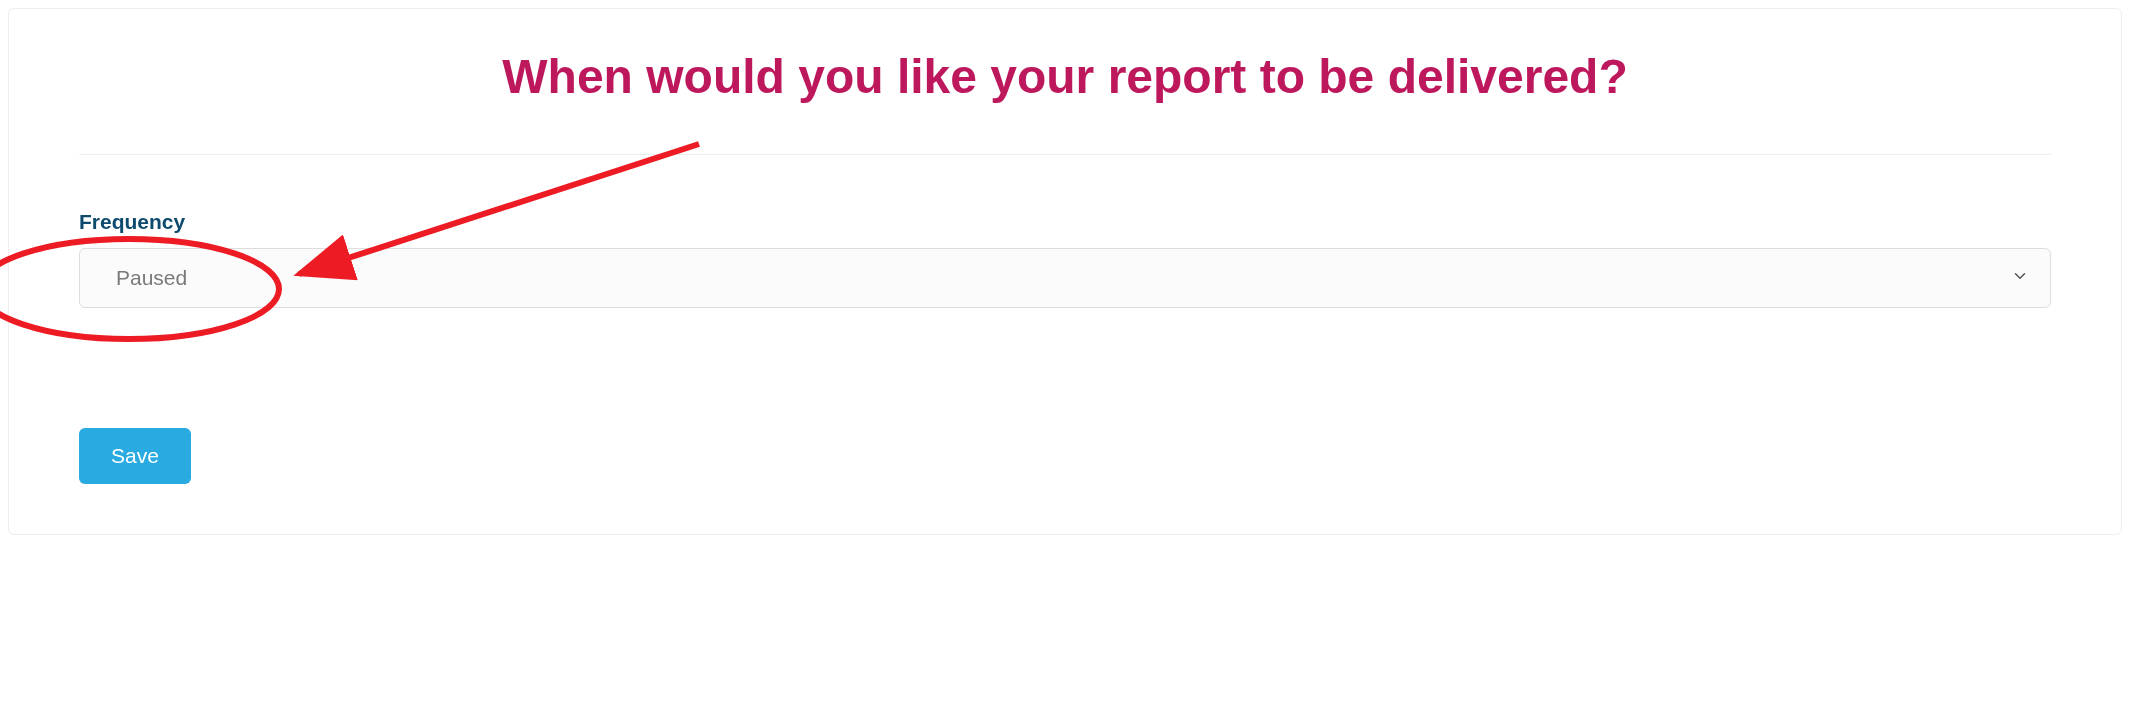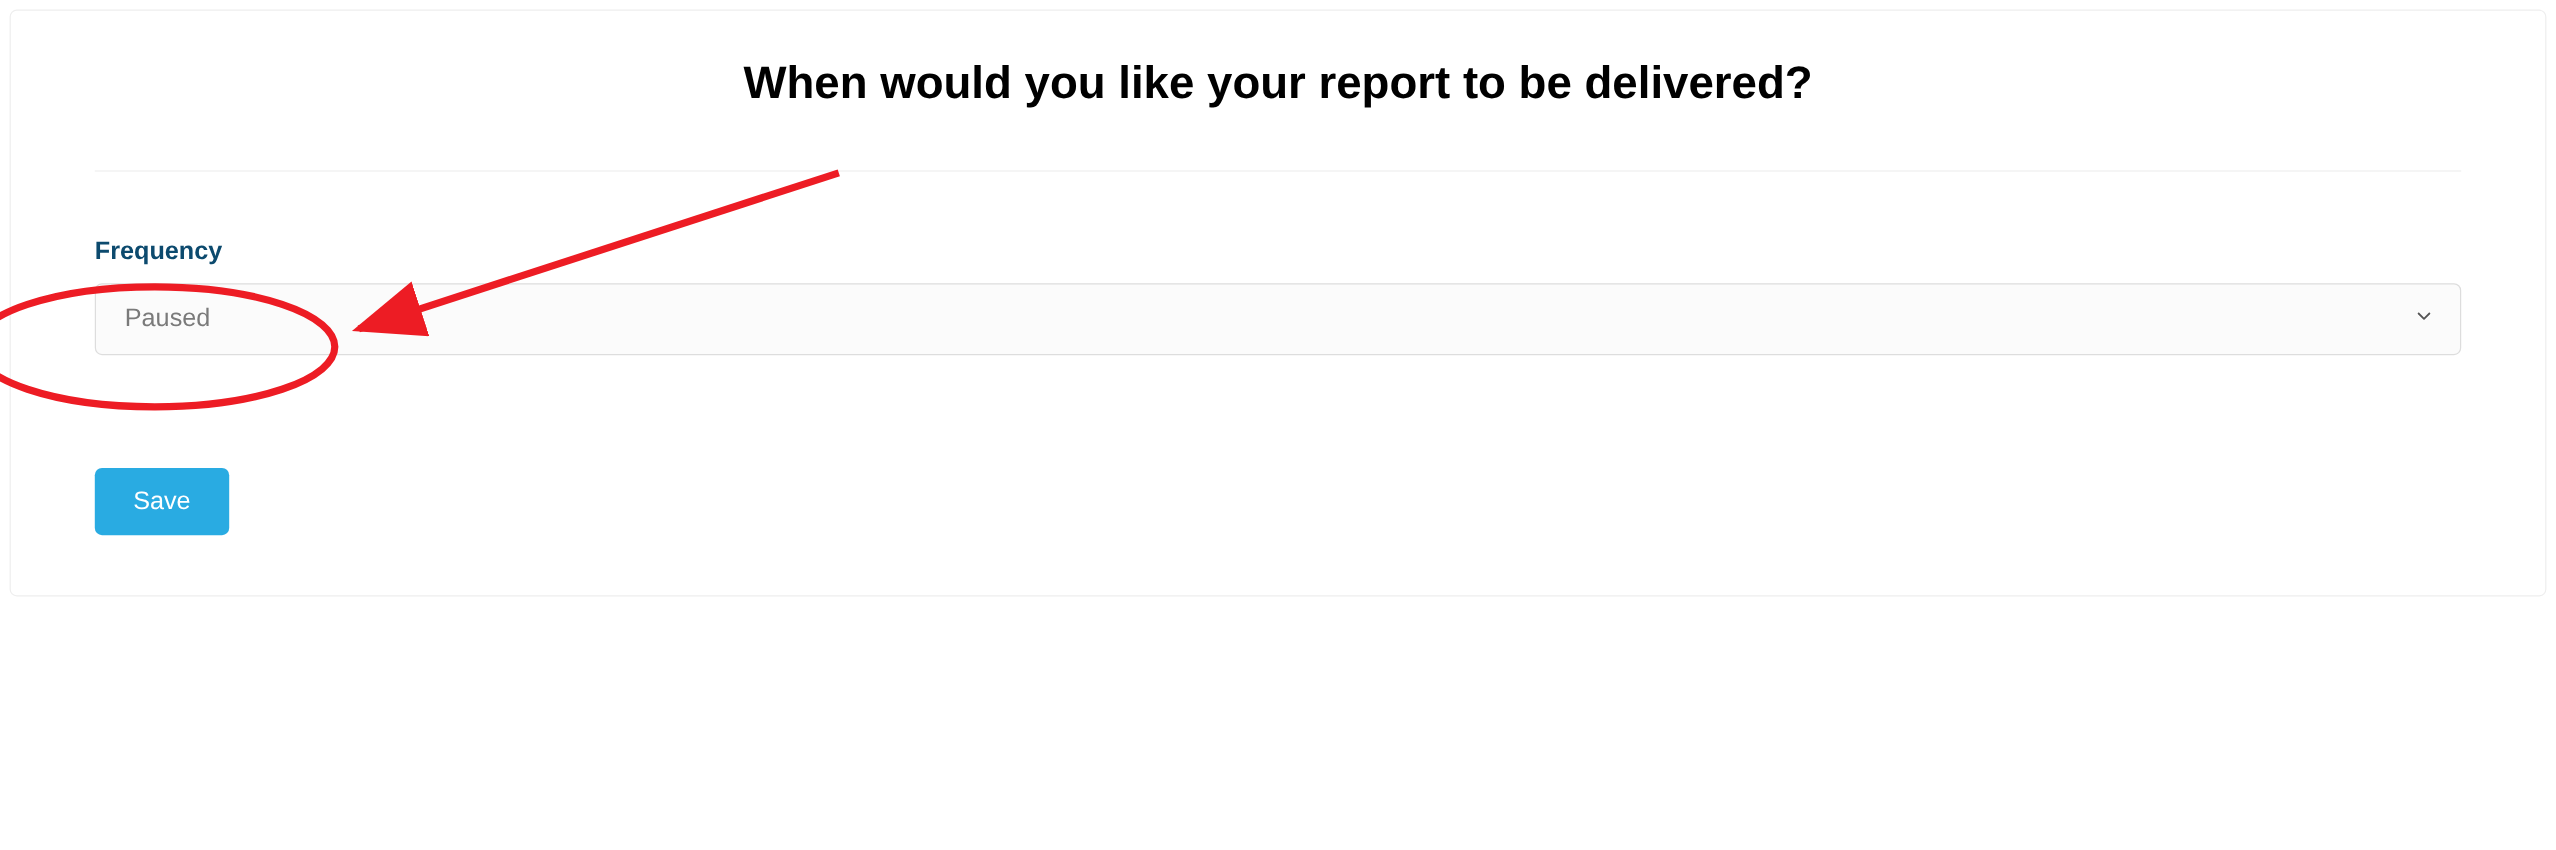--- a/index.html
+++ b/index.html
@@ -13,23 +13,23 @@
       padding: 8px;
     }
     .panel {
       width: 100%;
       border: 1px solid #eeeeee;
       border-radius: 6px;
       padding: 40px 70px 50px 70px;
       position: relative;
     }
     .page-title {
-      font-size: 38px;
+      font-size: 48px;
       font-weight: 700;
-      color: #000000;
+      color: #be185d;
       text-align: center;
       margin-bottom: 50px;
     }
     .divider {
       border: none;
       border-top: 1px solid #eeeeee;
       margin-bottom: 55px;
     }
     .field-label {
       font-size: 21px;
@@ -38,21 +38,21 @@
       margin-bottom: 14px;
       display: block;
     }
     .select-wrap {
       position: relative;
       width: 100%;
     }
     .select-control {
       width: 100%;
       height: 60px;
-      padding: 0 50px 0 24px;
+      padding: 0 50px 0 36px;
       font-size: 21px;
       color: #7a7a7a;
       background: #fbfbfb;
       border: 1px solid #dddddd;
       border-radius: 6px;
       appearance: none;
       -webkit-appearance: none;
       -moz-appearance: none;
       cursor: pointer;
       text-align: left;
@@ -61,21 +61,21 @@
     }
     .chevron {
       position: absolute;
       right: 22px;
       top: 50%;
       transform: translateY(-50%);
       pointer-events: none;
       color: #555555;
     }
     .save-button {
-      margin-top: 94px;
+      margin-top: 120px;
       background: #29abe2;
       color: #ffffff;
       font-size: 21px;
       font-weight: 400;
       border: none;
       border-radius: 6px;
       padding: 16px 32px;
       cursor: pointer;
     }
     .annotation-overlay {

